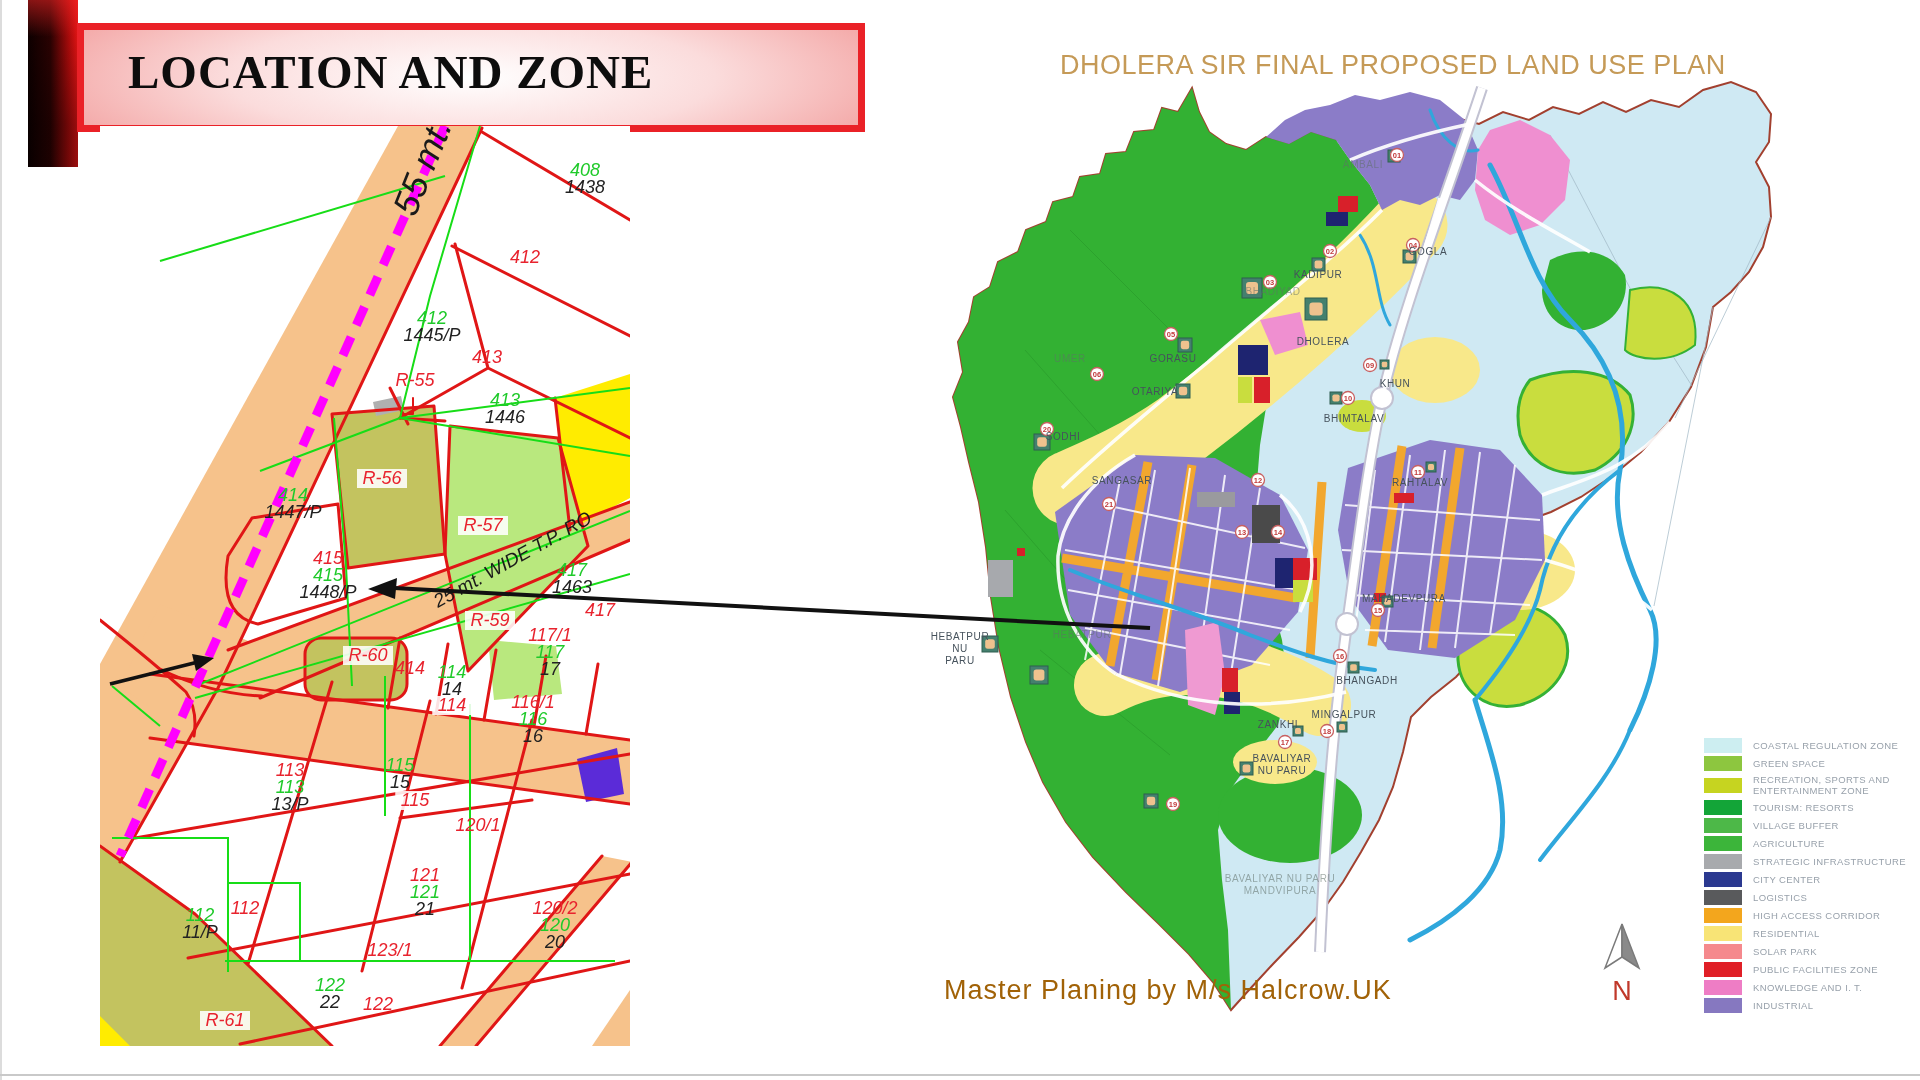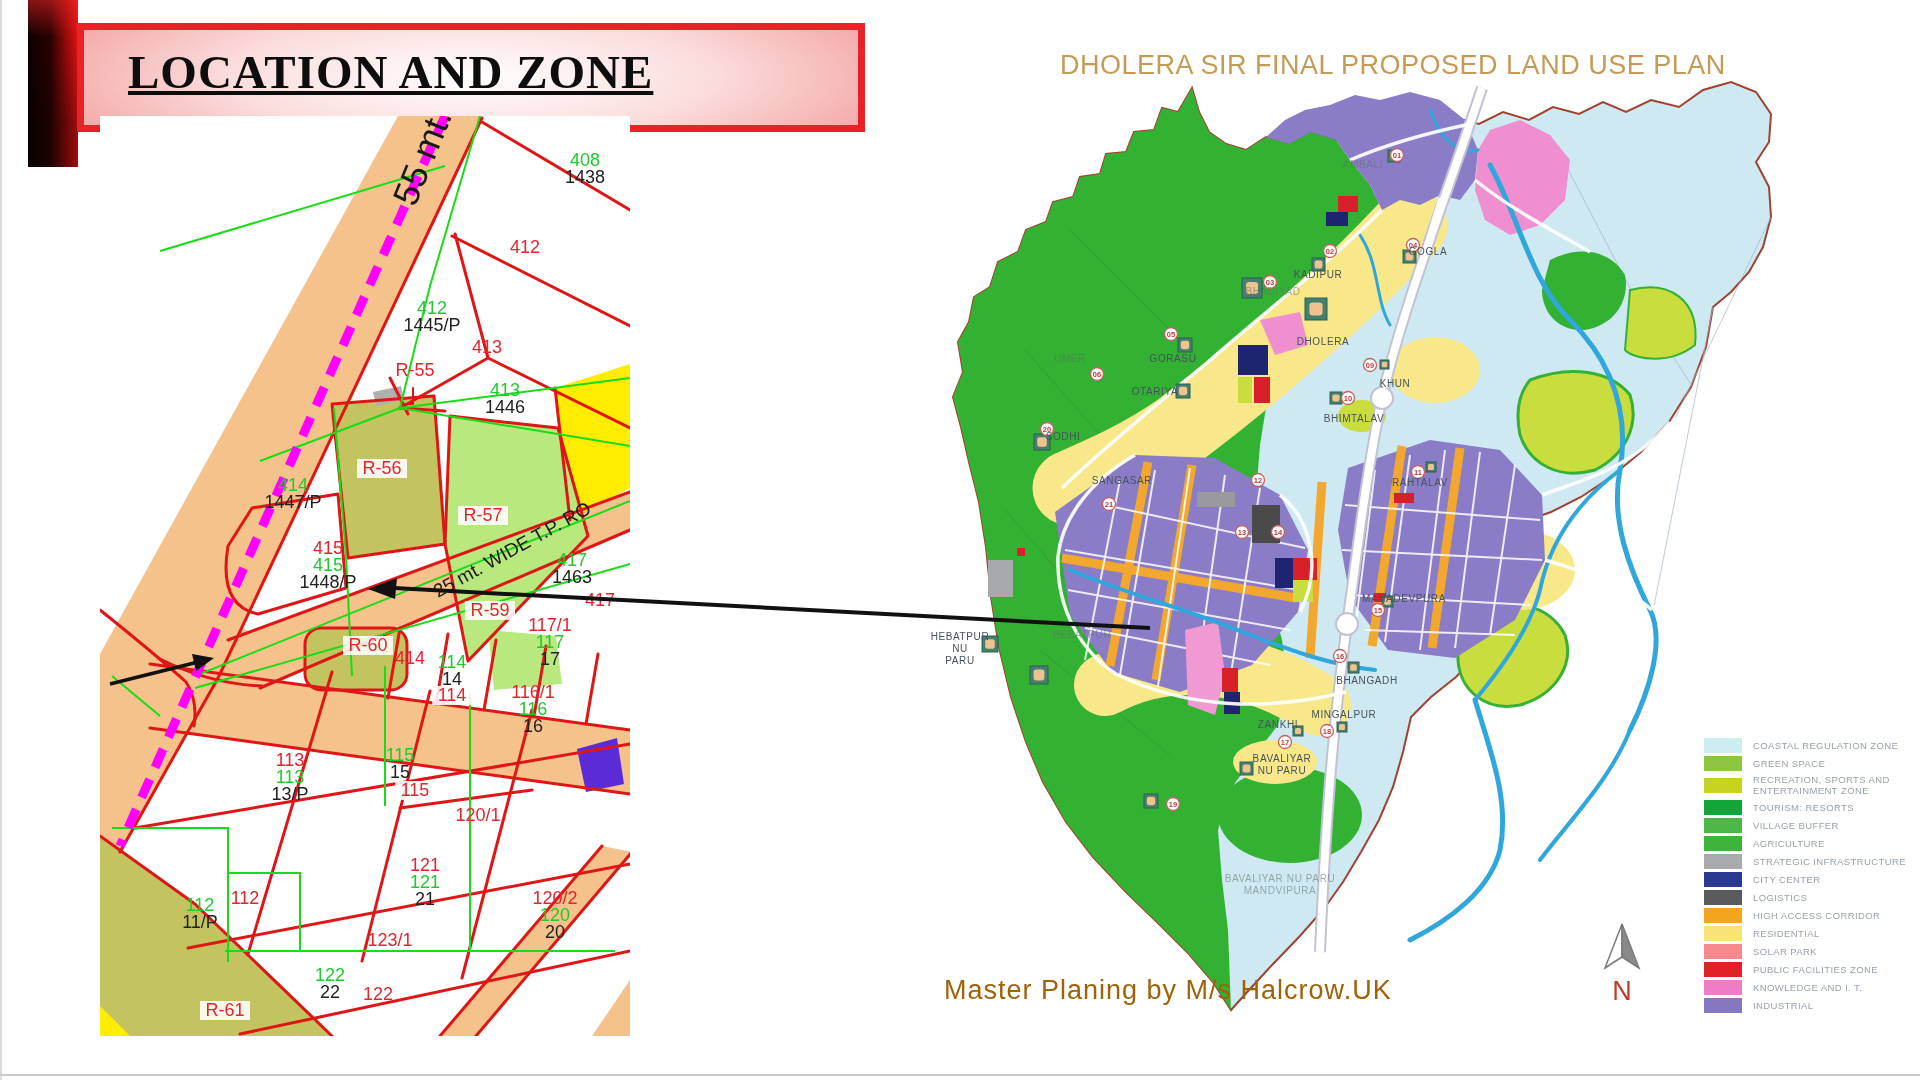--- a/index.html
+++ b/index.html
@@ -7,22 +7,22 @@
   .edge-left{position:absolute;left:0;top:0;width:2px;height:1080px;background:#dcdcdc;}
   .edge-bottom{position:absolute;left:0;top:1074px;width:1920px;height:2px;background:#c9c9c9;}
   .ribbon{position:absolute;left:28px;top:0;width:50px;height:167px;
     background:linear-gradient(90deg,#0d0000 0%,#2a0202 45%,#a80b0b 82%,#e01414 100%);}
   .ribbon:after{content:"";position:absolute;left:0;top:0;right:0;bottom:0;
     background:linear-gradient(180deg,rgba(255,40,40,.5) 0%,rgba(120,0,0,0) 22%,rgba(0,0,0,.30) 75%);}
   .banner{position:absolute;left:77px;top:23px;width:788px;height:109px;box-sizing:border-box;
     border:7px solid #ea2127;display:flex;align-items:center;
     background:radial-gradient(ellipse 75% 150% at 50% 50%,#ffffff 0%,#fbdcdc 42%,#f3a5a4 78%,#ee8a89 100%);}
   .banner h1{margin:0 0 12px 44px;font-family:"Liberation Serif",serif;font-weight:700;font-size:47px;
-    letter-spacing:1px;color:#0d0d0d;white-space:nowrap;text-decoration:underline;}
-  .leftmap{position:absolute;left:100px;top:116px;width:530px;height:920px;}
+    letter-spacing:1px;color:#0d0d0d;white-space:nowrap;}
+  .leftmap{position:absolute;left:100px;top:126px;width:530px;height:920px;font-style:italic;}
   .rightmap{position:absolute;left:930px;top:50px;width:990px;height:1030px;}
   .map-title{position:absolute;left:130px;top:0;width:700px;text-align:left;font-size:27px;
     color:#c59a57;letter-spacing:.5px;white-space:nowrap;}
   .rm-svg{position:absolute;left:0;top:0;}
   .legend{position:absolute;left:762px;top:688px;width:228px;display:flex;flex-direction:column;gap:3px;}
   .lrow{display:flex;align-items:center;gap:11px;min-height:14px;padding-left:12px;}
   .sw{width:38px;height:15px;flex:0 0 38px;}
   .lbl{font-size:9.5px;color:#98a1ab;letter-spacing:.4px;line-height:1.2;text-transform:uppercase;}
   .north{position:absolute;left:662px;top:872px;width:60px;text-align:center;}
   .north .nl{color:#c0392b;font-size:27px;margin-top:-2px;}

